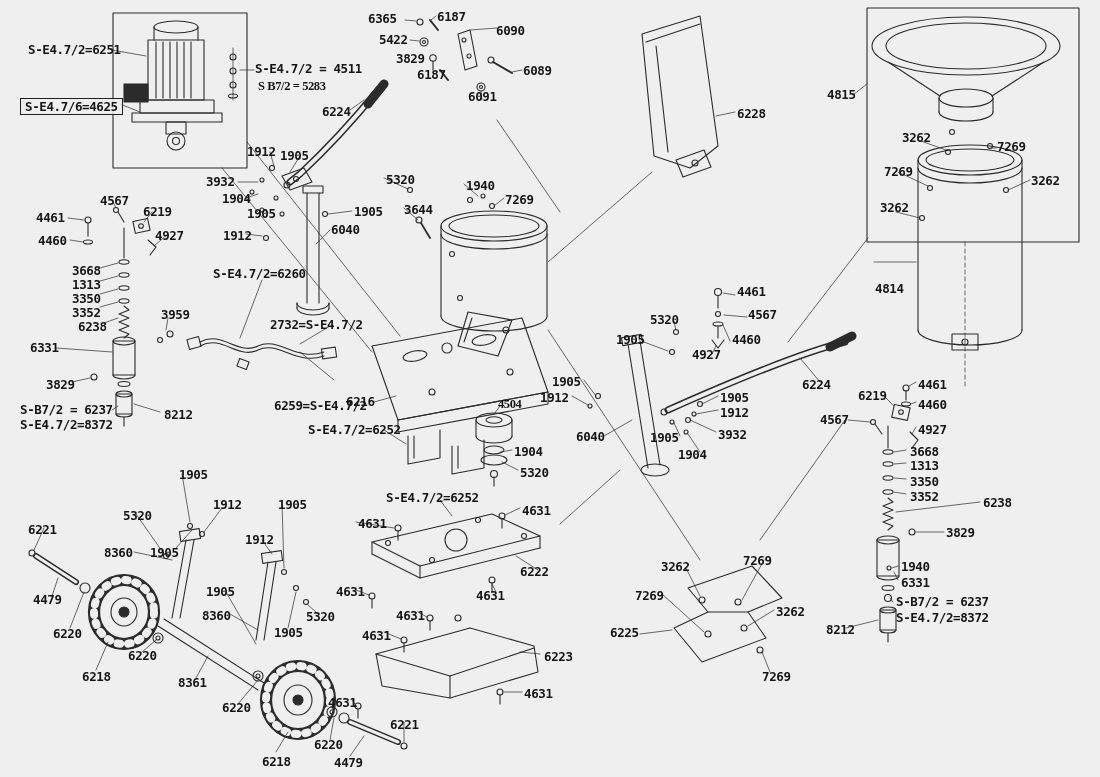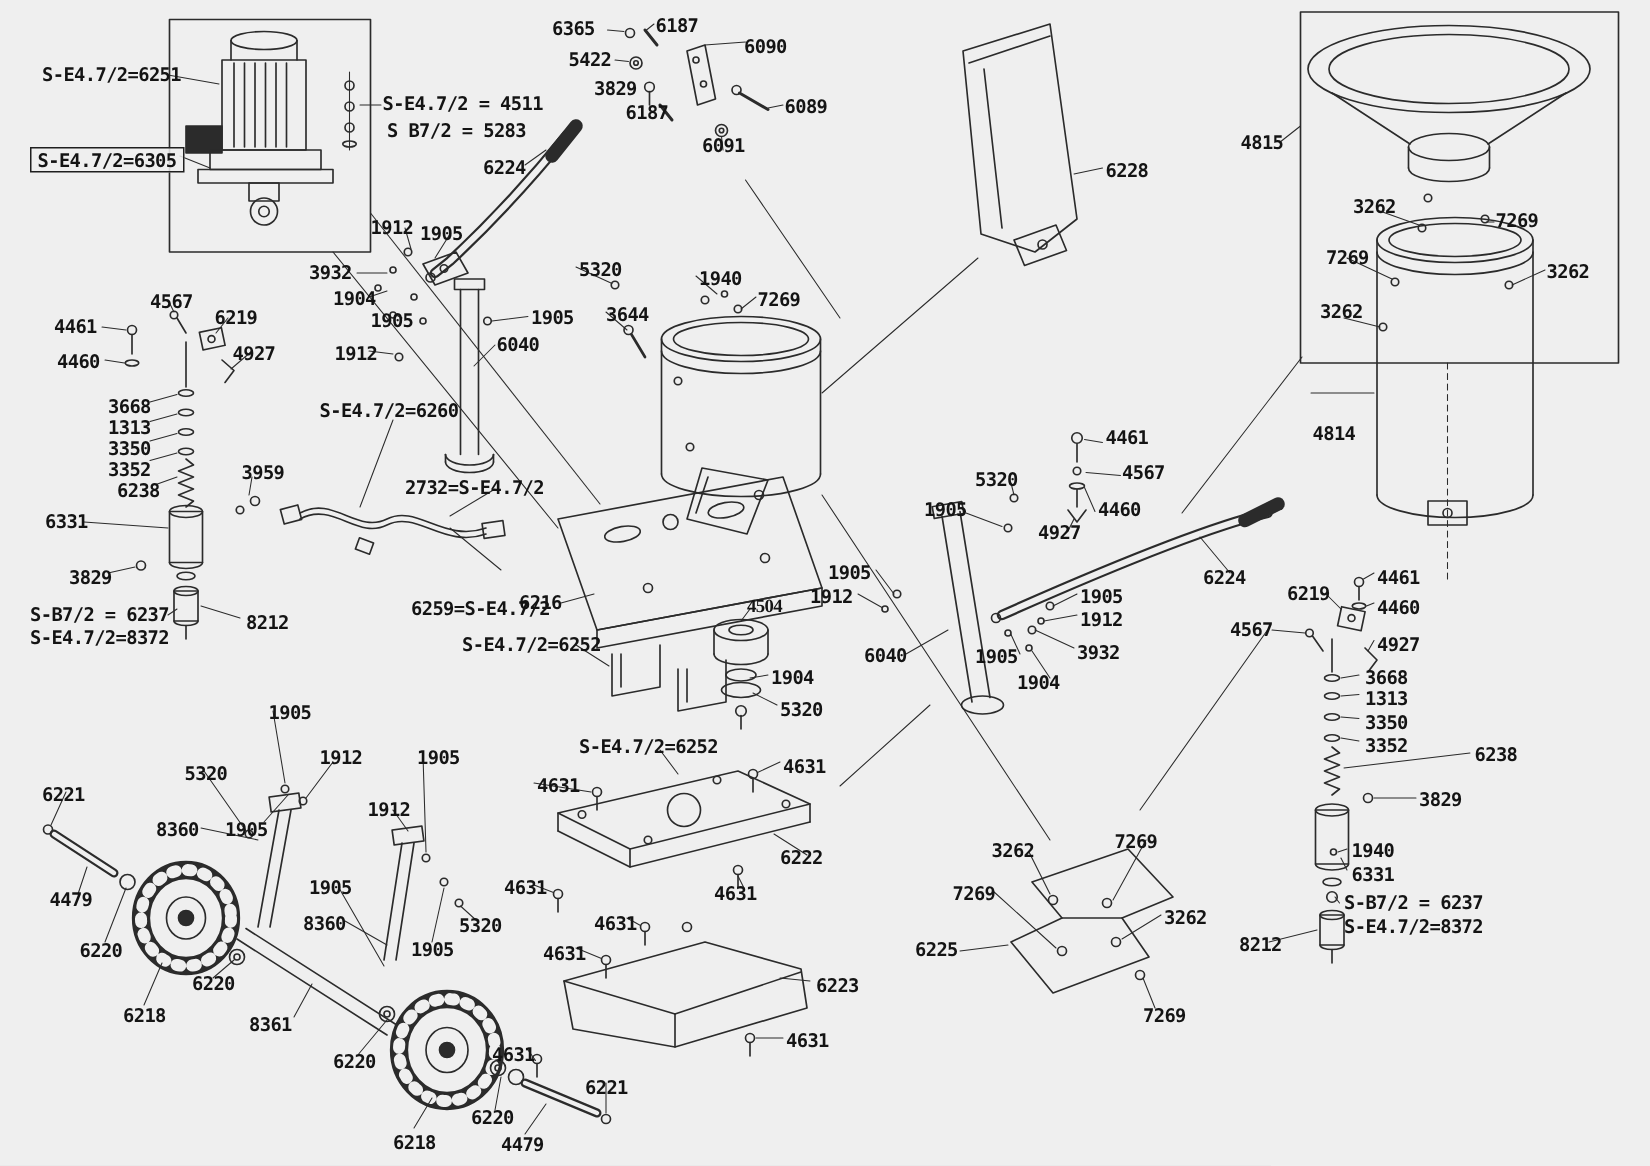--- a/index.html
+++ b/index.html
@@ -509,22 +509,22 @@
       <span class="lbl" style="left: 368px; top: 12px;">6365</span>
       <span class="lbl" style="left: 437px; top: 10px;">6187</span>
       <span class="lbl" style="left: 379px; top: 33px;">5422</span>
       <span class="lbl" style="left: 496px; top: 24px;">6090</span>
       <span class="lbl" style="left: 396px; top: 52px;">3829</span>
       <span class="lbl" style="left: 523px; top: 64px;">6089</span>
       <span class="lbl" style="left: 417px; top: 68px;">6187</span>
       <span class="lbl" style="left: 468px; top: 90px;">6091</span>
       <span class="lbl" style="left: 28px; top: 43px;">S-E4.7/2=6251</span>
       <span class="lbl" style="left: 255px; top: 62px;">S-E4.7/2 = 4511</span>
-      <span class="lbl" style="left: 258px; top: 80px;">S B7/2 = 5283</span>
-      <span class="lbl boxed" style="left: 20px; top: 98px;">S-E4.7/2=6305</span>
+      <span class="lbl" style="left: 258px; top: 80px; font-family: Liberation Serif, serif;">S B7/2 = 5283</span>
+      <span class="lbl boxed" style="left: 20px; top: 98px;">S-E4.7/6=4625</span>
       <span class="lbl" style="left: 322px; top: 105px;">6224</span>
       <span class="lbl" style="left: 737px; top: 107px;">6228</span>
       <span class="lbl" style="left: 827px; top: 88px;">4815</span>
       <span class="lbl" style="left: 902px; top: 131px;">3262</span>
       <span class="lbl" style="left: 997px; top: 140px;">7269</span>
       <span class="lbl" style="left: 884px; top: 165px;">7269</span>
       <span class="lbl" style="left: 1031px; top: 174px;">3262</span>
       <span class="lbl" style="left: 880px; top: 201px;">3262</span>
       <span class="lbl" style="left: 247px; top: 145px;">1912</span>
       <span class="lbl" style="left: 280px; top: 149px;">1905</span>
@@ -617,21 +617,21 @@
       <span class="lbl" style="left: 896px; top: 595px;">S-B7/2 = 6237</span>
       <span class="lbl" style="left: 896px; top: 611px;">S-E4.7/2=8372</span>
       <span class="lbl" style="left: 396px; top: 609px;">4631</span>
       <span class="lbl" style="left: 610px; top: 626px;">6225</span>
       <span class="lbl" style="left: 826px; top: 623px;">8212</span>
       <span class="lbl" style="left: 128px; top: 649px;">6220</span>
       <span class="lbl" style="left: 274px; top: 626px;">1905</span>
       <span class="lbl" style="left: 362px; top: 629px;">4631</span>
       <span class="lbl" style="left: 82px; top: 670px;">6218</span>
       <span class="lbl" style="left: 544px; top: 650px;">6223</span>
-      <span class="lbl" style="left: 166px; top: 676px;">8361</span>
+      <span class="lbl" style="left: 178px; top: 676px;">8361</span>
       <span class="lbl" style="left: 762px; top: 670px;">7269</span>
       <span class="lbl" style="left: 524px; top: 687px;">4631</span>
       <span class="lbl" style="left: 222px; top: 701px;">6220</span>
       <span class="lbl" style="left: 328px; top: 696px;">4631</span>
       <span class="lbl" style="left: 390px; top: 718px;">6221</span>
       <span class="lbl" style="left: 262px; top: 755px;">6218</span>
       <span class="lbl" style="left: 314px; top: 738px;">6220</span>
       <span class="lbl" style="left: 334px; top: 756px;">4479</span>
     </div>
 </div>

